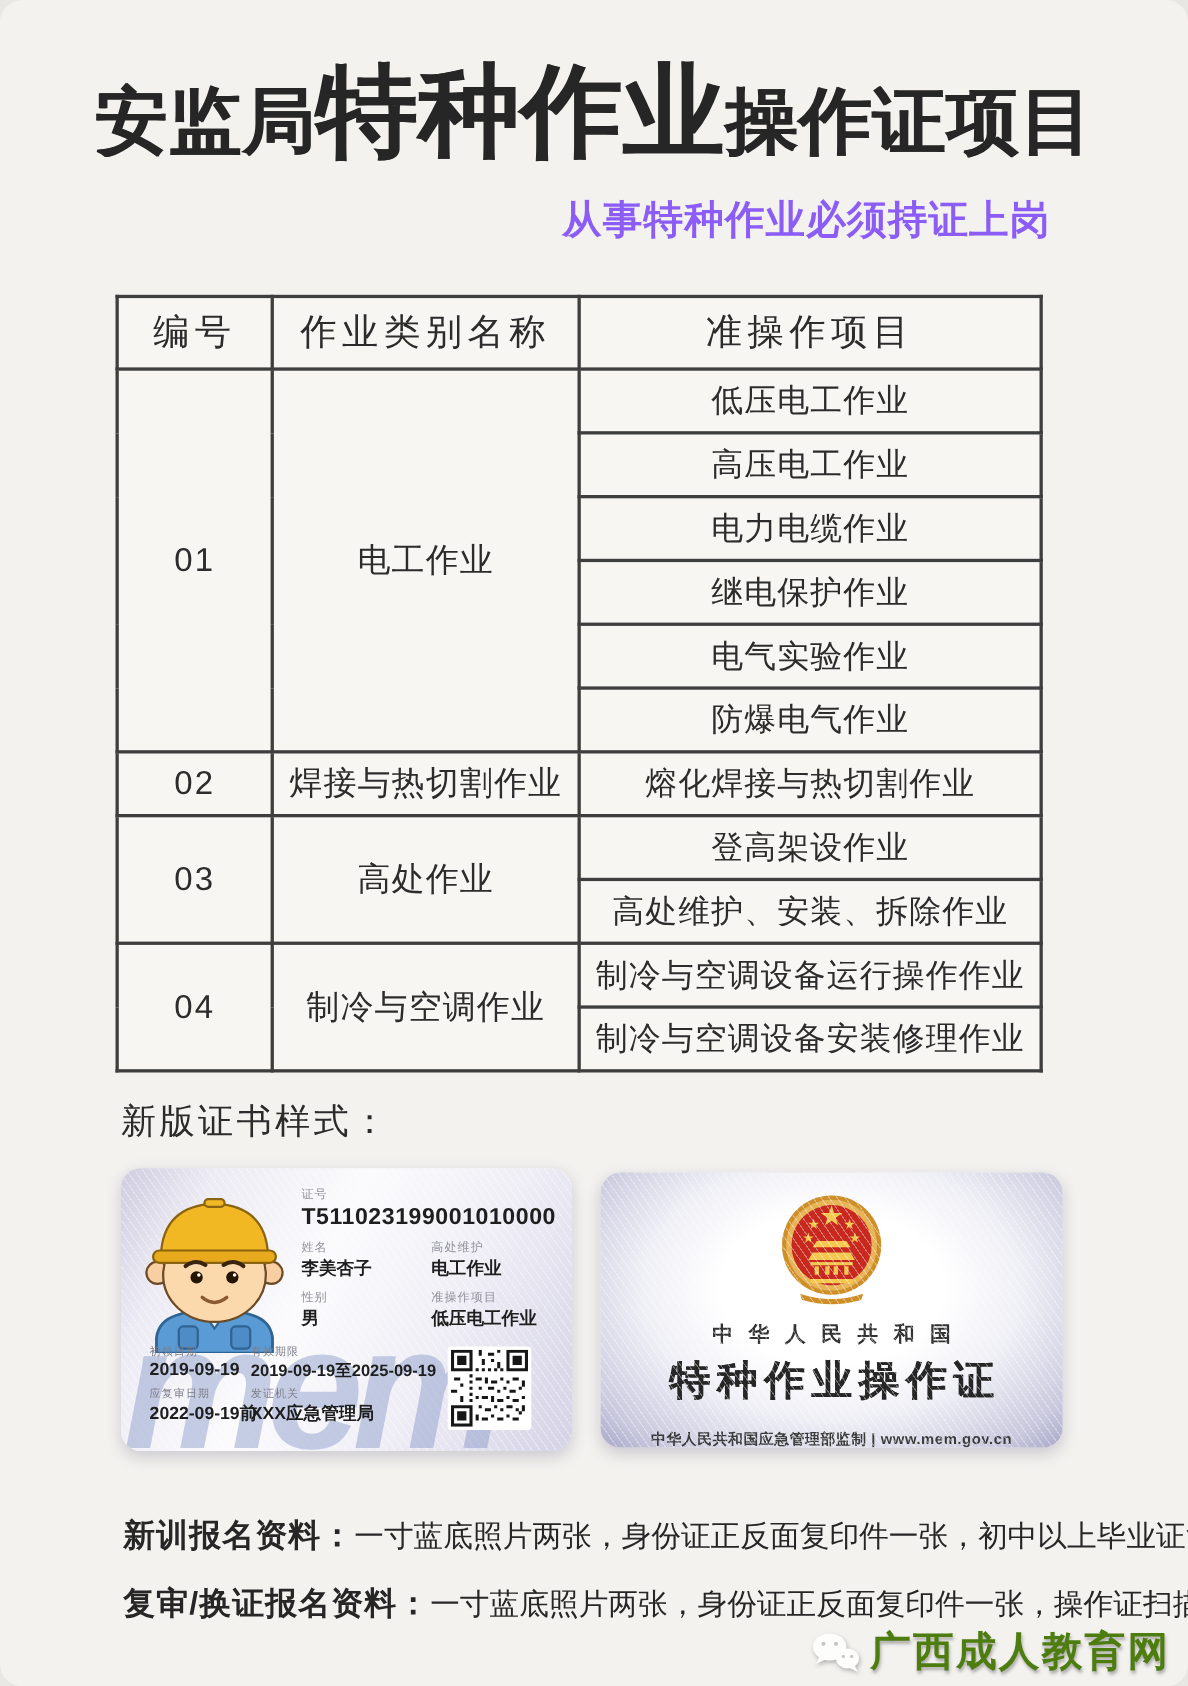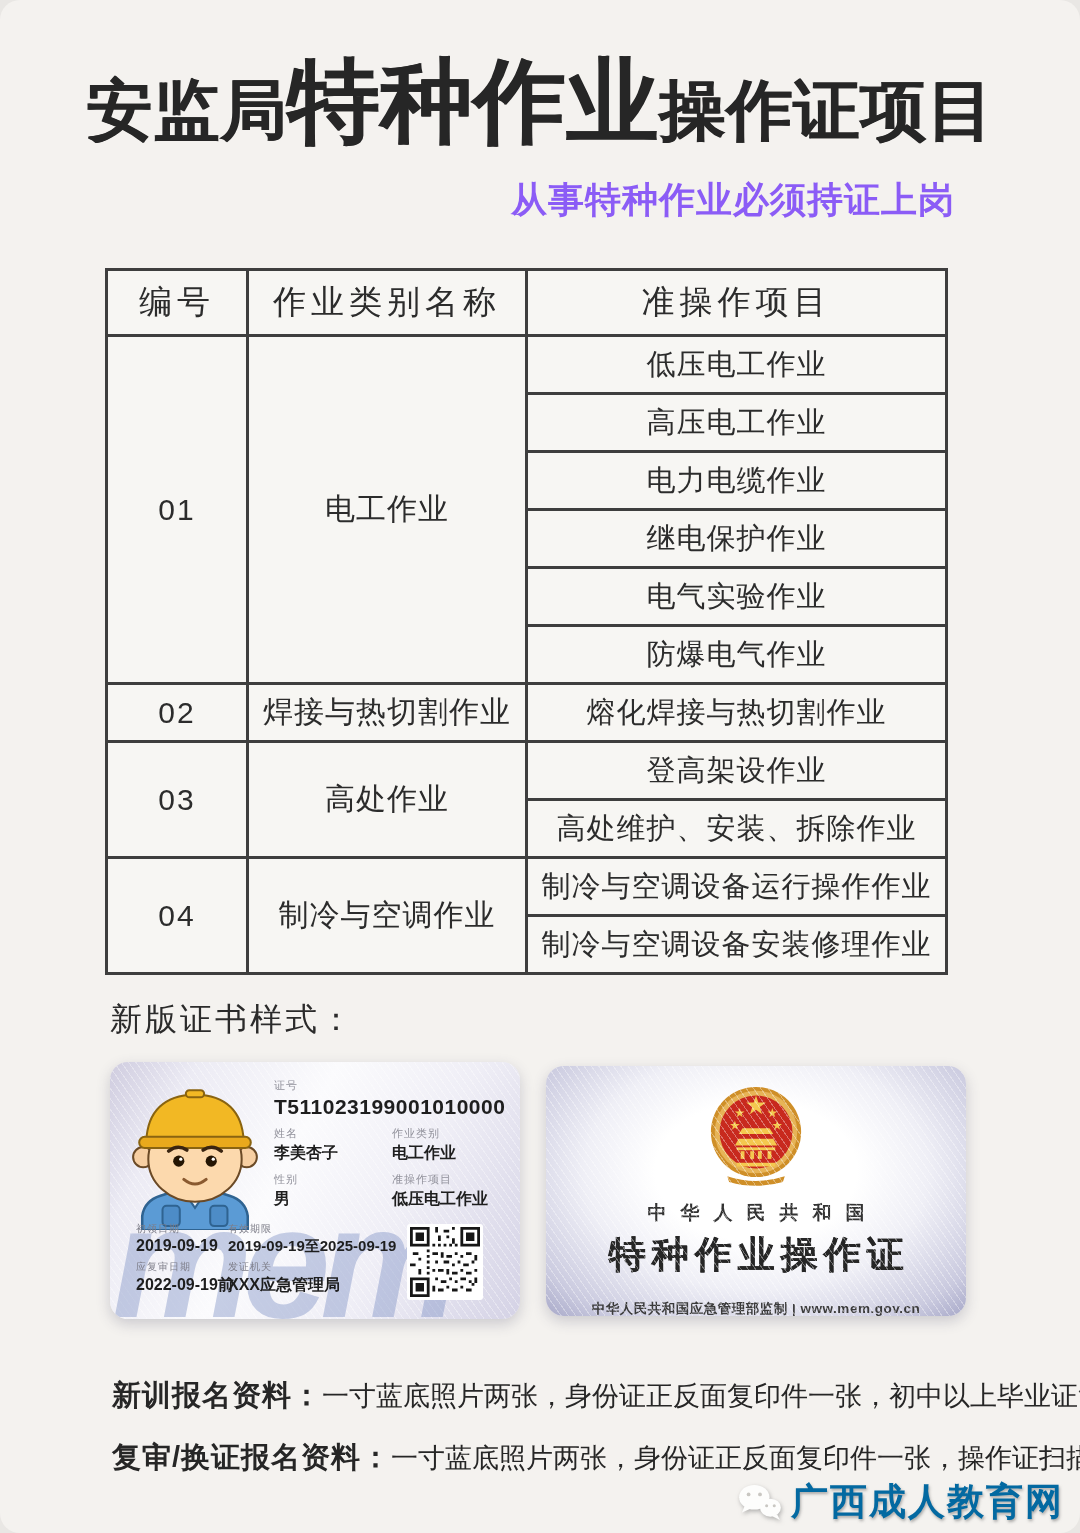--- a/index.html
+++ b/index.html
@@ -116,21 +116,21 @@
   .note { position:absolute; left:112px; width:950px; color:#262626; white-space:nowrap; }
   .note.n1 { top:1376px; }
   .note.n2 { top:1438px; }
   .note-label { font-size:29px; font-weight:700; letter-spacing:1px; }
   .note-text { font-size:27px; font-weight:500; }
 
   
   .site-mark {
     position:absolute; right:16px; top:1477px;
     display:flex; align-items:center; gap:8px;
-    color:#0369a1; font-size:37px; font-weight:700; letter-spacing:2px;
+    color:#4d7c0f; font-size:37px; font-weight:700; letter-spacing:2px;
     text-shadow:1px 2px 3px rgba(110,110,110,0.55);
   }
   .site-mark svg { width:46px; height:38px; filter:drop-shadow(1px 2px 2px rgba(110,110,110,0.5)); }
 </style>
 </head>
 <body>
 
 <div class="page">
 
   <div class="title">
@@ -230,21 +230,21 @@
 
       <div class="fgrp" style="left:164px; top:16px;">
         <div class="flabel">证号</div>
         <div class="fval num">T511023199001010000</div>
       </div>
       <div class="fgrp" style="left:164px; top:64px;">
         <div class="flabel">姓名</div>
         <div class="fval">李美杏子</div>
       </div>
       <div class="fgrp" style="left:282px; top:64px;">
-        <div class="flabel">作业类别</div>
+        <div class="flabel">高处维护</div>
         <div class="fval">电工作业</div>
       </div>
       <div class="fgrp" style="left:164px; top:110px;">
         <div class="flabel">性别</div>
         <div class="fval">男</div>
       </div>
       <div class="fgrp" style="left:282px; top:110px;">
         <div class="flabel">准操作项目</div>
         <div class="fval">低压电工作业</div>
       </div>

